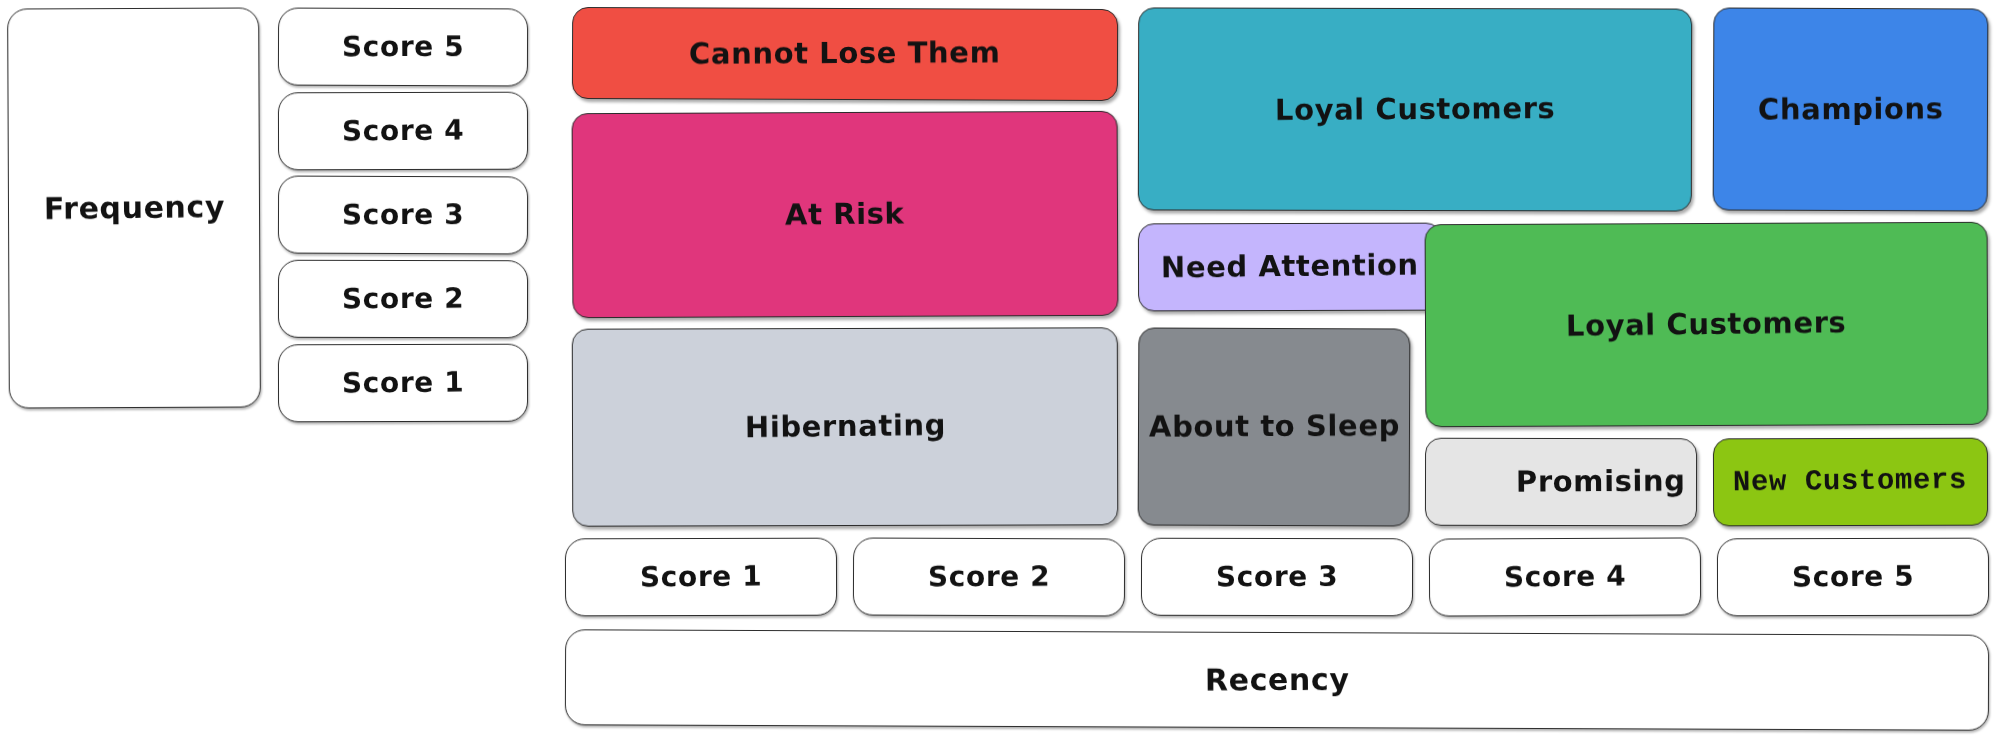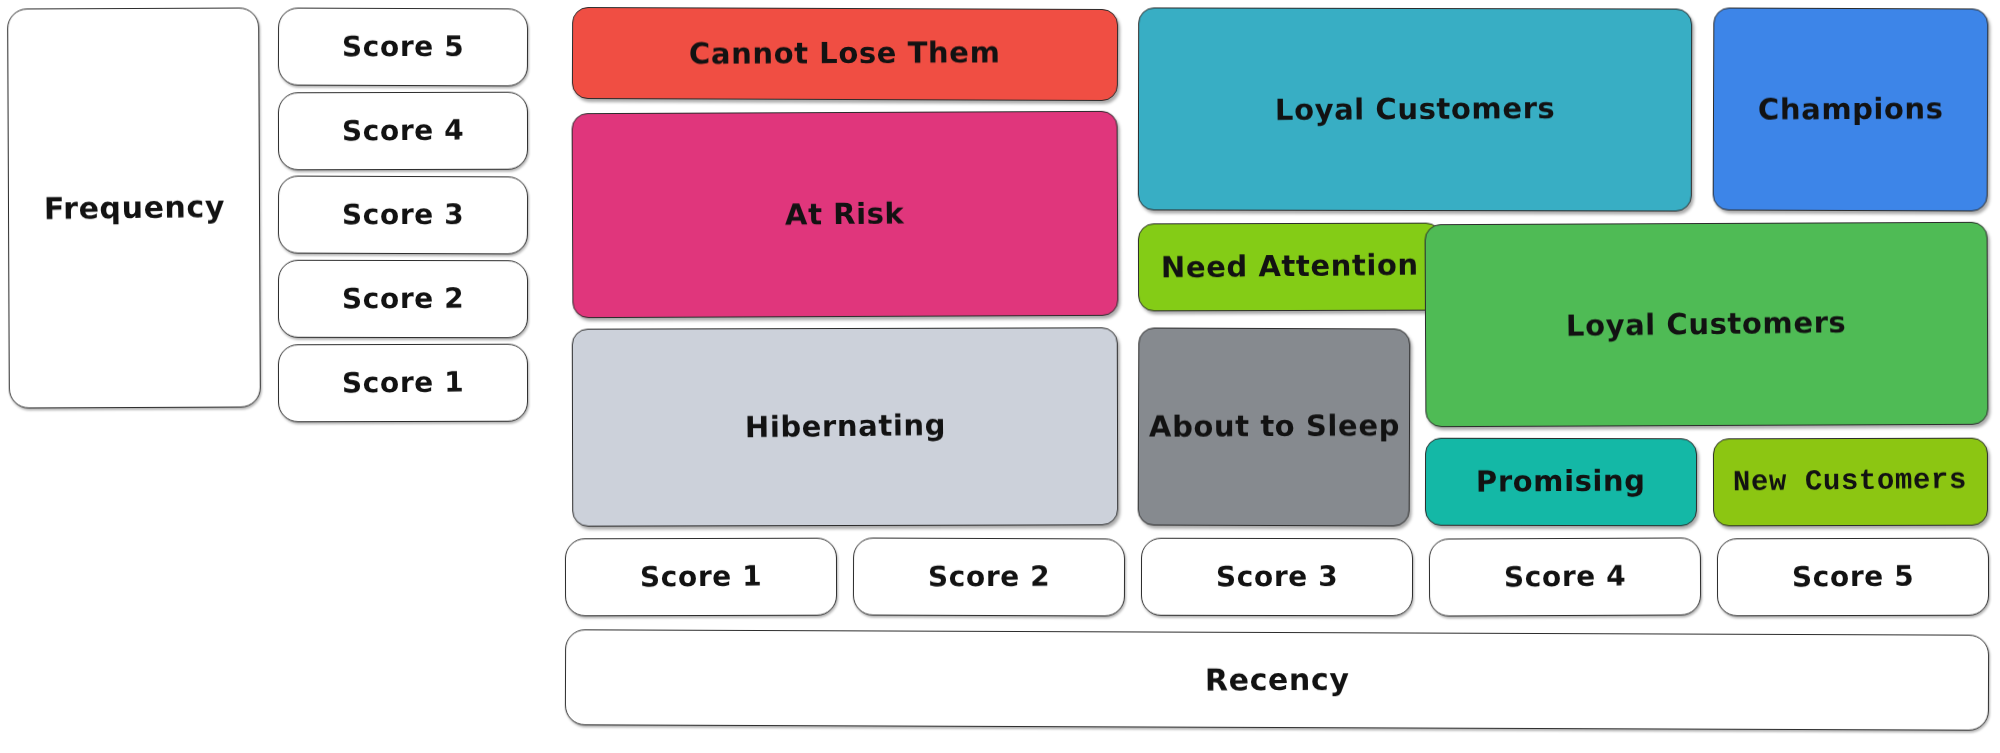--- a/index.html
+++ b/index.html
@@ -105,33 +105,33 @@
   </div>
 
   <div class="box seg-box fs-seg tilt-d" style="left:1138px; top:8px; width:554px; height:203px; background:#38aec4;">
     <span class="lbl">Loyal Customers</span>
   </div>
 
   <div class="box seg-box fs-seg tilt-b" style="left:1713px; top:8px; width:275px; height:203px; background:#3d85e8;">
     <span class="lbl">Champions</span>
   </div>
 
-  <div class="box seg-box fs-seg tilt-c" style="left:1138px; top:223px; width:304px; height:88px; background:#84cc16;align-items:center;">
+  <div class="box seg-box fs-seg tilt-c" style="left:1138px; top:223px; width:304px; height:88px; background:#c4b5fd;align-items:center;">
     <span class="lbl">Need Attention</span>
   </div>
 
   <div class="box seg-box fs-seg tilt-a" style="left:1425px; top:223px; width:563px; height:203px; background:#4fbb55;">
     <span class="lbl">Loyal Customers</span>
   </div>
 
   <div class="box seg-box fs-seg tilt-b" style="left:1138px; top:328px; width:272px; height:198px; background:#868a8f;">
     <span class="lbl">About to Sleep</span>
   </div>
 
-  <div class="box seg-box fs-seg tilt-d" style="left:1425px; top:438px; width:272px; height:88px; background:#14b8a6;">
+  <div class="box seg-box fs-seg tilt-d" style="left:1425px; top:438px; width:272px; height:88px; background:#e5e5e5;justify-content:flex-end;">
     <span class="lbl">Promising</span>
   </div>
 
   <div class="box seg-box fs-seg tilt-c" style="left:1713px; top:438px; width:275px; height:88px; background:#8cc612;font-family:Liberation Mono, monospace;">
     <span class="lbl">New Customers</span>
   </div>
 
   <div class="box axis-box fs-med tilt-c" style="left:565px; top:538px; width:272px; height:78px;">
     <span class="lbl">Score 1</span>
   </div>

